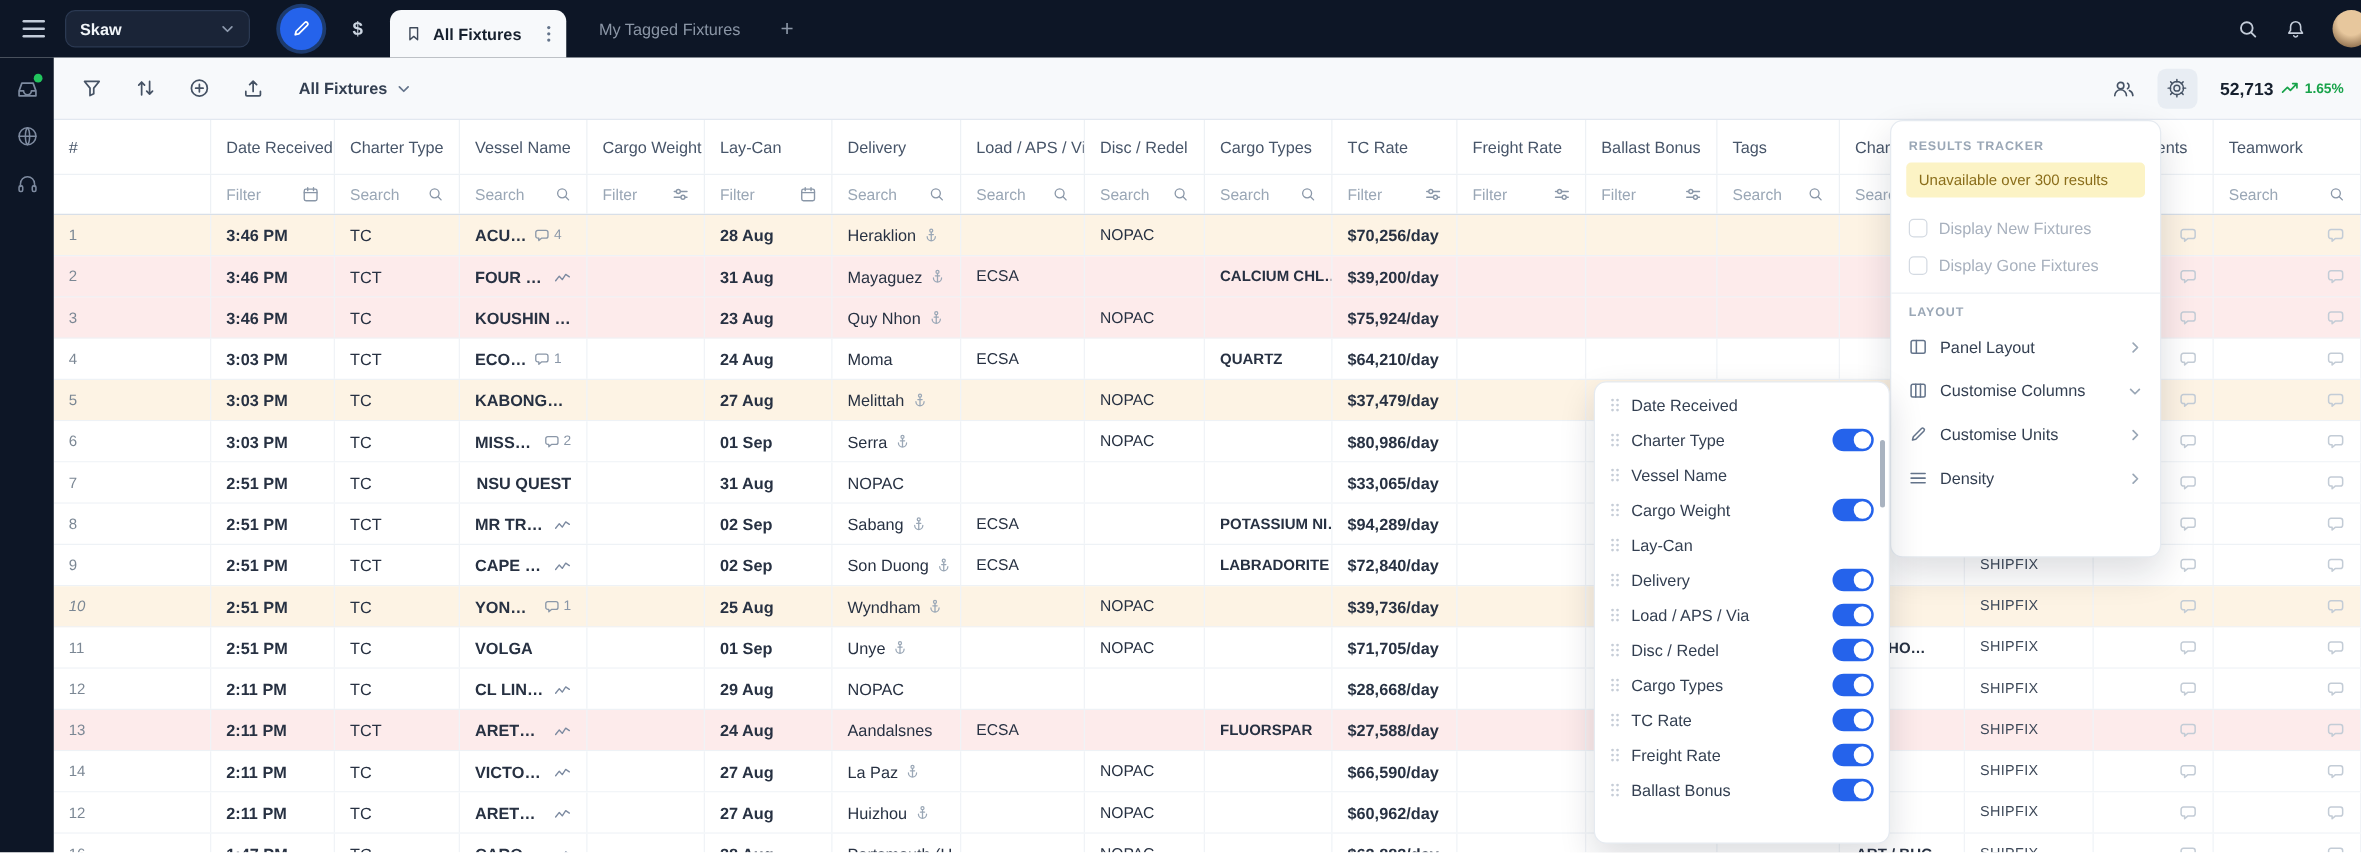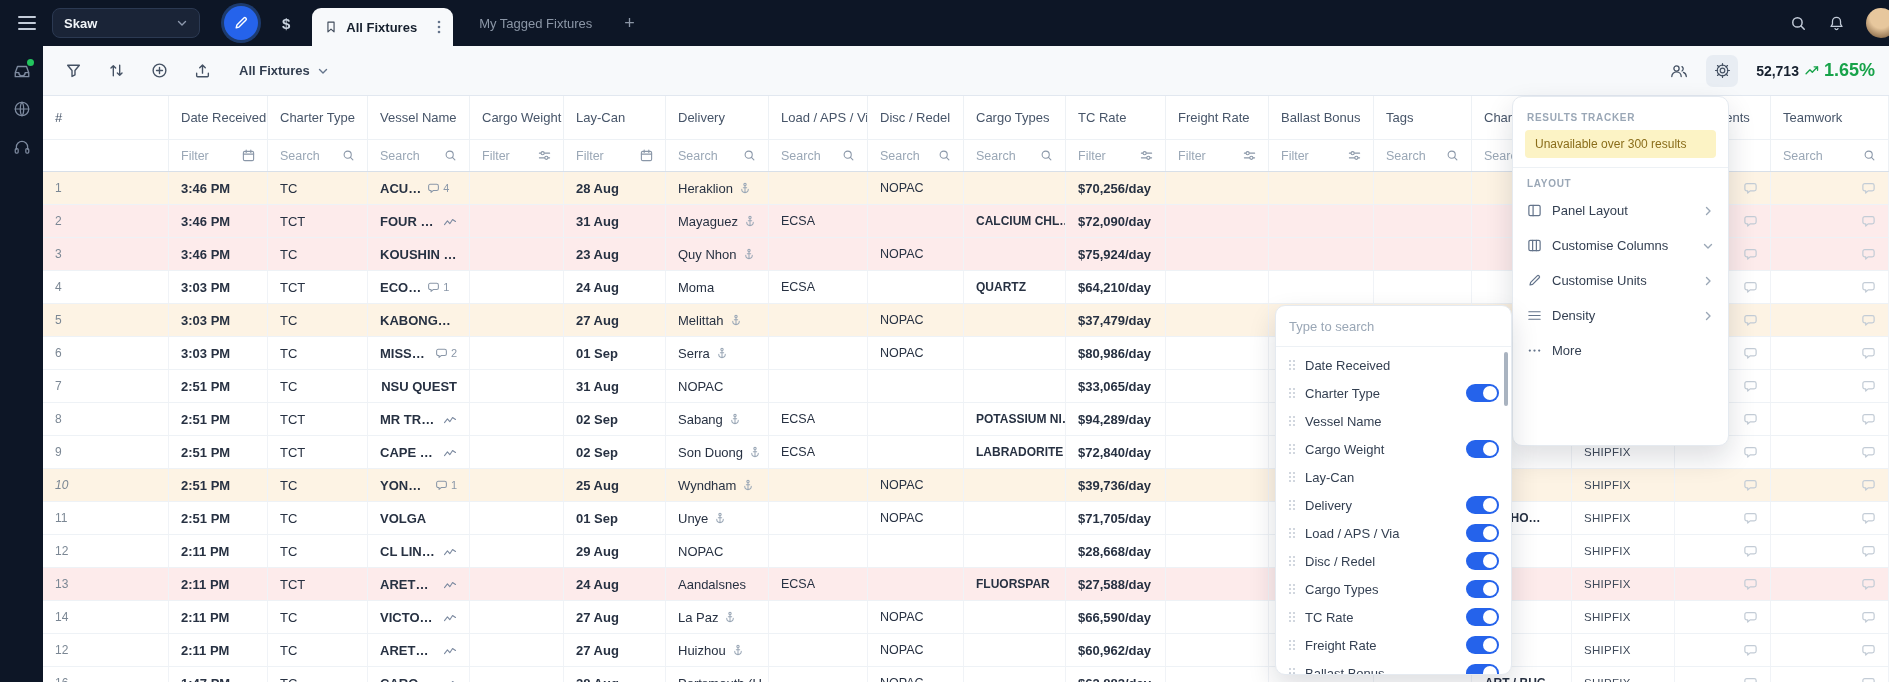--- a/index.html
+++ b/index.html
@@ -40,21 +40,21 @@
   
   .toolbar{position:absolute;left:43px;top:46px;right:0;height:50px;background:#f7f9fb;
     border-bottom:1px solid #e2e8f0;display:flex;align-items:center;padding:0 14px;z-index:10}
   .tbtn{width:32px;height:32px;display:flex;align-items:center;justify-content:center;color:#455264;
     border-radius:7px;margin-right:11px;flex:0 0 auto}
   .viewsel{display:flex;align-items:center;gap:7px;margin-left:10px;color:#333f51;font-weight:600}
   .viewsel .chev{display:flex;color:#64748b}
   .tb-stats{margin-left:auto;display:flex;align-items:center}
   .gear-btn{background:#e8edf3;margin-right:6px}
   .count{font-weight:700;color:#16202e;font-size:14px;margin-left:12px}
-  .trend{color:#18a34a;font-weight:700;font-size:18px;margin-left:6px;display:flex;align-items:center;gap:4px}
+  .trend{color:#18a34a;font-weight:700;font-size:11px;margin-left:6px;display:flex;align-items:center;gap:4px}
 
   
   .tablewrap{position:absolute;left:43px;top:96px;width:1846px;bottom:0;background:#fff;overflow:hidden;z-index:5}
   .hrow{display:flex;height:44px;border-bottom:1px solid #edf1f5}
   .hcell{flex:0 0 auto;display:flex;align-items:center;padding:0 12px;border-right:1px solid #edf1f5;
     color:#475569;font-weight:500;white-space:nowrap;overflow:hidden;text-overflow:ellipsis}
   .frow{display:flex;height:32px;border-bottom:1px solid #d8dfe8}
   .fcell{flex:0 0 auto;display:flex;align-items:center;justify-content:space-between;padding:0 12px;
     border-right:1px solid #edf1f5;color:#9aa7b6;font-size:12.5px;white-space:nowrap;overflow:hidden}
   .ficon{display:flex;color:#8a97a8;flex:0 0 auto}
@@ -512,21 +512,21 @@
             <span class="anch">
               <svg width="12" height="12" viewBox="0 0 14 14" fill="none" stroke="currentColor" stroke-width="1.2" stroke-linecap="round" stroke-linejoin="round">
                 <circle cx="7" cy="3" r="1.4"></circle>
                 <path d="M7 4.4V12M3.2 8.6a3.8 3.8 0 0 0 7.6 0M5 6.6h4"></path>
               </svg>
             </span>
           </div>
           <div class="tcell c-load" style="width: 99px;">ECSA</div>
           <div class="tcell c-disc" style="width: 96px;"></div>
           <div class="tcell c-cargo" style="width: 102px;">CALCIUM CHL…</div>
-          <div class="tcell c-tc_rate" style="width: 100px;">$72,090/day</div>
+          <div class="tcell c-tc_rate" style="width: 100px;">$39,200/day</div>
           <div class="tcell c-freight" style="width: 103px;"></div>
           <div class="tcell c-ballast" style="width: 105px;"></div>
           <div class="tcell c-tags" style="width: 98px;"></div>
           <div class="tcell c-charterer" style="width: 100px;"></div>
           <div class="tcell c-source" style="width: 103px;">SHIPFIX</div>
           <div class="tcell c-comments" style="width: 96px;">
             <span class="rowbubble">
               <svg width="15" height="15" viewBox="0 0 16 16" fill="none" stroke="currentColor" stroke-width="1.3" stroke-linecap="round" stroke-linejoin="round">
                 <path d="M4 2.8h8a2 2 0 0 1 2 2v3.7a2 2 0 0 1-2 2H7.6L5 12.8v-2.3H4a2 2 0 0 1-2-2V4.8a2 2 0 0 1 2-2z"></path>
               </svg>
@@ -1150,20 +1150,30 @@
               </svg>
             </span>
           </div>
         </div>
       </div>
   </div>
 
   <div class="menu">
     <div class="menu-title">RESULTS TRACKER</div>
     <div class="menu-notice">Unavailable over 300 results</div>
+    <div id="menu-checks">
+        <div class="menu-check">
+          <span class="box"></span>
+          <span>Display New Fixtures</span>
+        </div>
+        <div class="menu-check">
+          <span class="box"></span>
+          <span>Display Gone Fixtures</span>
+        </div>
+      </div>
     <div class="menu-divider"></div>
     <div class="menu-title">LAYOUT</div>
     <div id="menu-items">
         <div class="menu-item">
           <span class="mi">
             <svg width="15" height="15" viewBox="0 0 16 16" fill="none" stroke="currentColor" stroke-width="1.3" stroke-linecap="round" stroke-linejoin="round">
               <rect x="2" y="2.5" width="12" height="11" rx="1.5"></rect>
               <path d="M6.5 2.5v11"></path>
             </svg>
           </span>
@@ -1207,37 +1217,24 @@
               <path d="M2 4h12M2 8h12M2 12h12"></path>
             </svg>
           </span>
           <span>Density</span>
           <span class="chevm">
             <svg width="12" height="12" viewBox="0 0 12 12" fill="none" stroke="currentColor" stroke-width="1.4" stroke-linecap="round" stroke-linejoin="round">
               <path d="M4.5 2.5L8 6l-3.5 3.5"></path>
             </svg>
           </span>
         </div>
-        <div class="menu-item">
-          <span class="mi">
-            <svg width="15" height="15" viewBox="0 0 16 16" fill="currentColor">
-              <circle cx="3" cy="8" r="1.2"></circle>
-              <circle cx="8" cy="8" r="1.2"></circle>
-              <circle cx="13" cy="8" r="1.2"></circle>
-            </svg>
-          </span>
-          <span>More</span>
-        </div>
       </div>
   </div>
 
   <div class="panel">
-    <div class="panel-search">
-      <input type="text" placeholder="Type to search" style="">
-    </div>
     <div class="plist" id="plist">
         <div class="pitem">
           <span class="drag">
             <svg width="8" height="12" viewBox="0 0 8 12" fill="currentColor">
               <circle cx="2" cy="2" r="1.1"></circle>
               <circle cx="6" cy="2" r="1.1"></circle>
               <circle cx="2" cy="6" r="1.1"></circle>
               <circle cx="6" cy="6" r="1.1"></circle>
               <circle cx="2" cy="10" r="1.1"></circle>
               <circle cx="6" cy="10" r="1.1"></circle>

